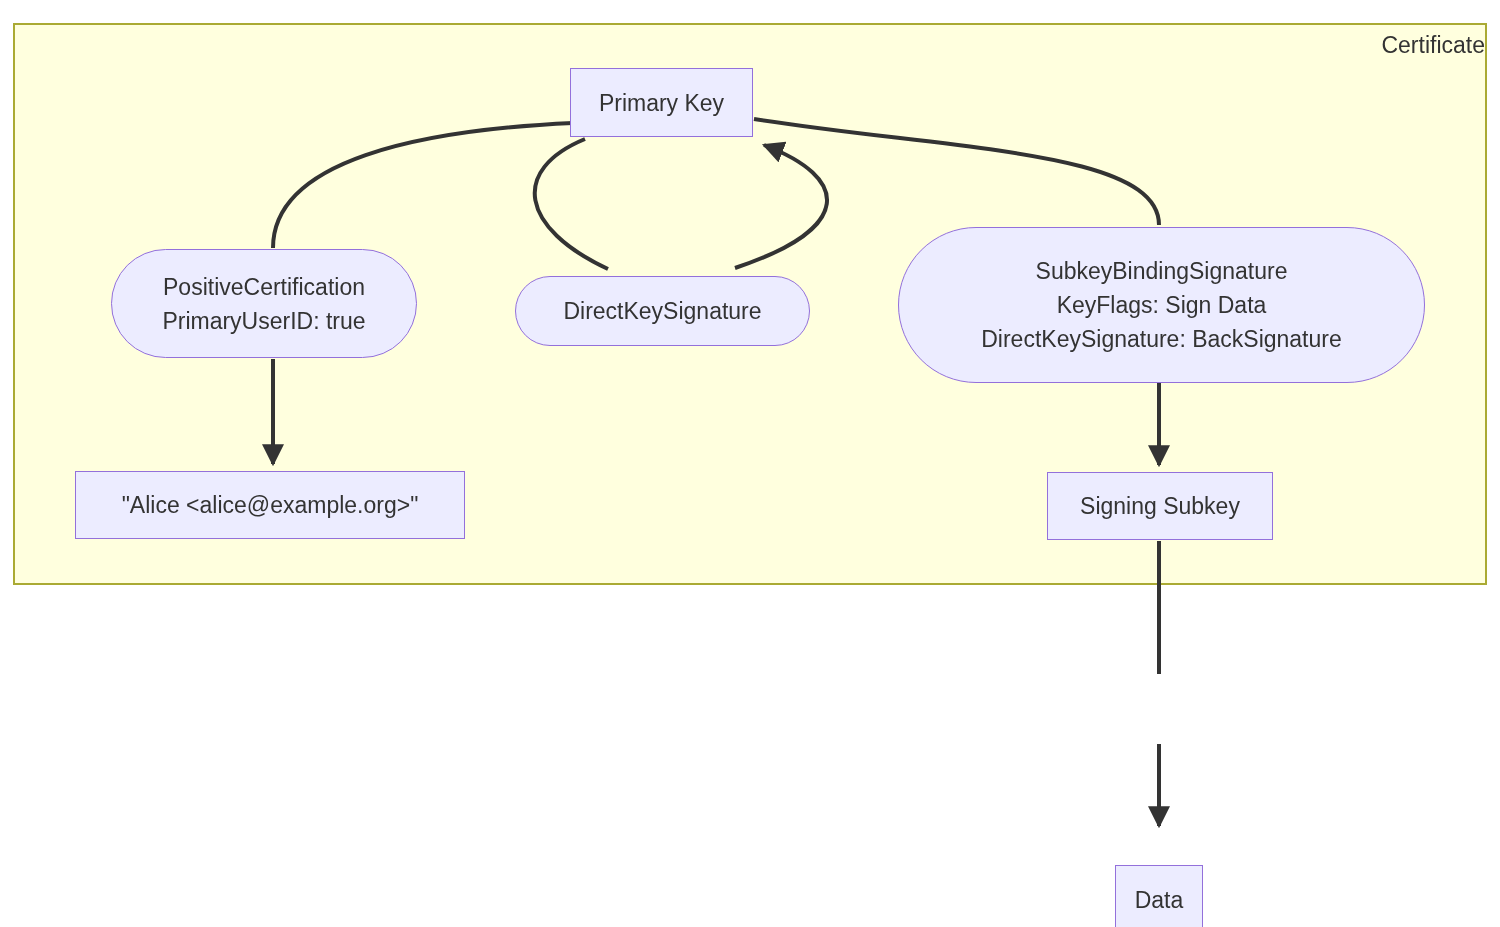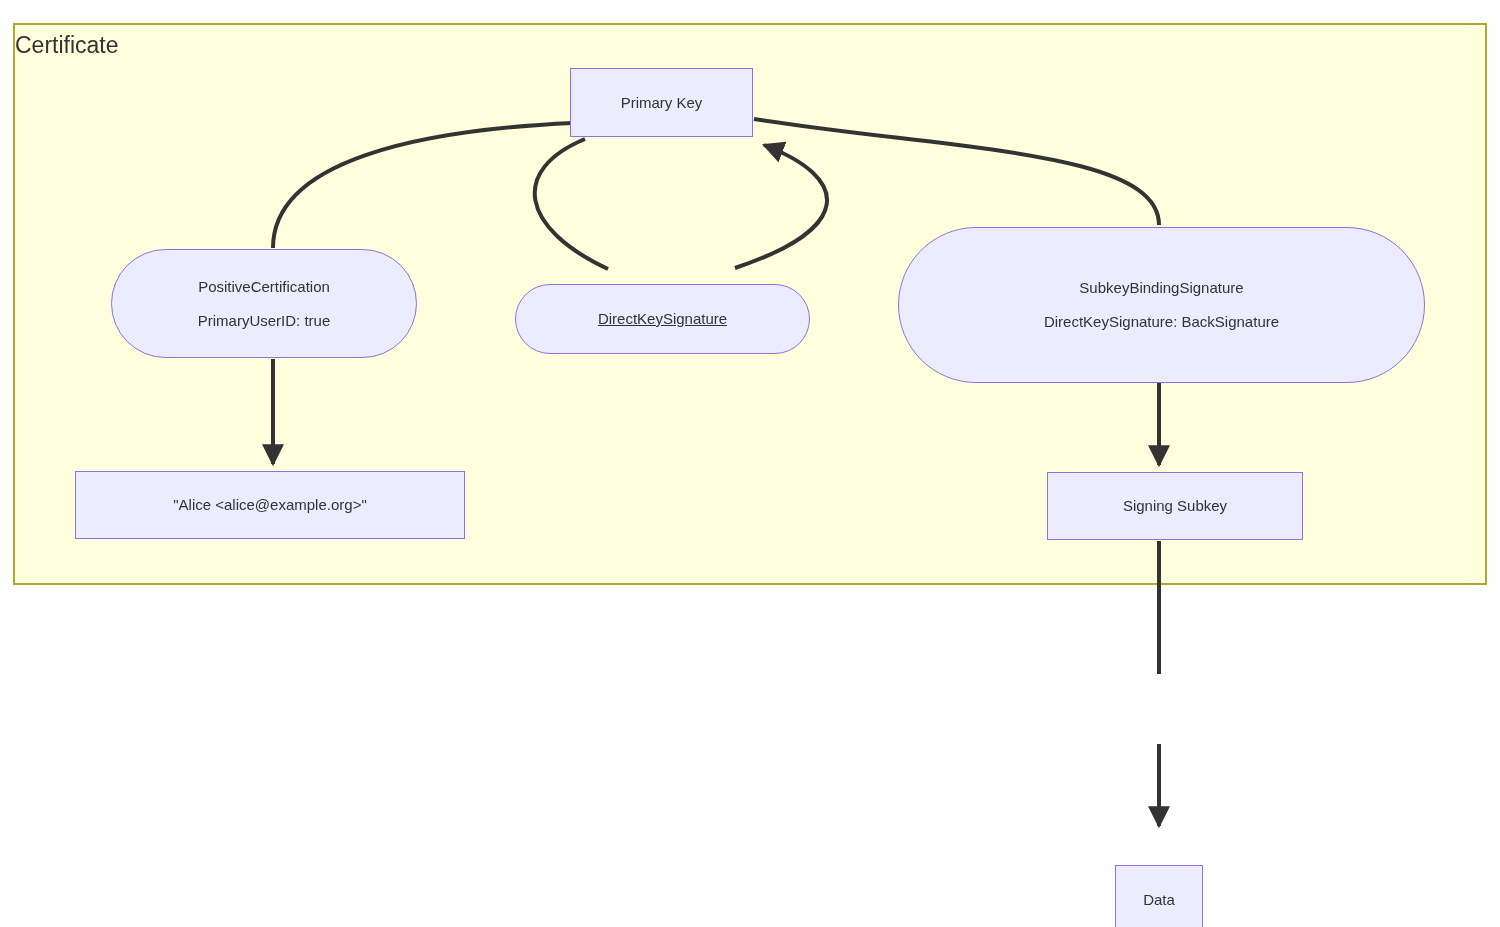--- a/index.html
+++ b/index.html
@@ -17,21 +17,21 @@
   }
   .cluster {
     position: absolute;
     left: 13px; top: 23px; width: 1474px; height: 562px;
     background: var(--cluster-fill, #FFFFDE);
     border: 2px solid var(--cluster-border, #AAAA33);
   }
   .cluster-label {
     position: absolute;
     left: 0; top: 7px; width: 100%;
-    text-align: left;
+    text-align: right;
     font-size: 23px;
     color: var(--text, #333333);
   }
   svg.edge-layer {
     position: absolute; left: 0; top: 0;
     width: 1500px; height: 927px;
     pointer-events: none;
   }
   .edge {
     fill: none;
@@ -40,37 +40,37 @@
   }
   .arrowhead { fill: var(--edge, #333333); }
   .node {
     position: absolute;
     display: flex;
     flex-direction: column;
     align-items: center;
     justify-content: center;
     background: var(--node-fill, #ECECFF);
     border: 1.5px solid var(--node-border, #9370DB);
-    font-size: 15px;
+    font-size: 23px;
     line-height: 34px;
     text-align: center;
     color: var(--text, #333333);
     white-space: nowrap;
   }
   .node .nl { display: block; }
   .stadium { border-radius: 999px; }
   .rounded { border-radius: 0; margin-top: 32px; }
 
   
   #n-primary-key          { left: 570px;  top: 68px;  width: 183px; height: 69px;  }
   #n-positive-cert        { left: 111px;  top: 249px; width: 306px; height: 109px; }
-  #n-direct-key-sig       { left: 515px;  top: 284px; width: 295px; height: 70px; text-decoration: underline;  }
+  #n-direct-key-sig       { left: 515px;  top: 276px; width: 295px; height: 70px;  }
   #n-subkey-binding-sig   { left: 898px;  top: 227px; width: 527px; height: 156px; }
   #n-user-id              { left: 75px;   top: 471px; width: 390px; height: 68px;  }
-  #n-signing-subkey       { left: 1047px; top: 472px; width: 256px; height: 68px;  }
+  #n-signing-subkey       { left: 1047px; top: 472px; width: 226px; height: 68px;  }
   #n-data-signature       { left: 1043px; top: 675px; width: 234px; height: 68px;  }
   #n-data                 { left: 1115px; top: 833px; width: 88px;  height: 69px;  }
 </style>
 </head>
 <body>
 
 <div class="canvas">
 
   <div class="cluster">
     <div class="cluster-label">Certificate</div>
@@ -100,20 +100,21 @@
     <span class="nl">PositiveCertification</span>
     <span class="nl">PrimaryUserID: true</span>
   </div>
 
   <div class="node stadium" id="n-direct-key-sig">
     <span class="nl">DirectKeySignature</span>
   </div>
 
   <div class="node stadium" id="n-subkey-binding-sig">
     <span class="nl">SubkeyBindingSignature</span>
+    <span class="nl">KeyFlags: Sign Data</span>
     <span class="nl">DirectKeySignature: BackSignature</span>
   </div>
 
   <div class="node" id="n-user-id">
     <span class="nl">"Alice &lt;alice@example.org&gt;"</span>
   </div>
 
   <div class="node" id="n-signing-subkey">
     <span class="nl">Signing Subkey</span>
   </div>

